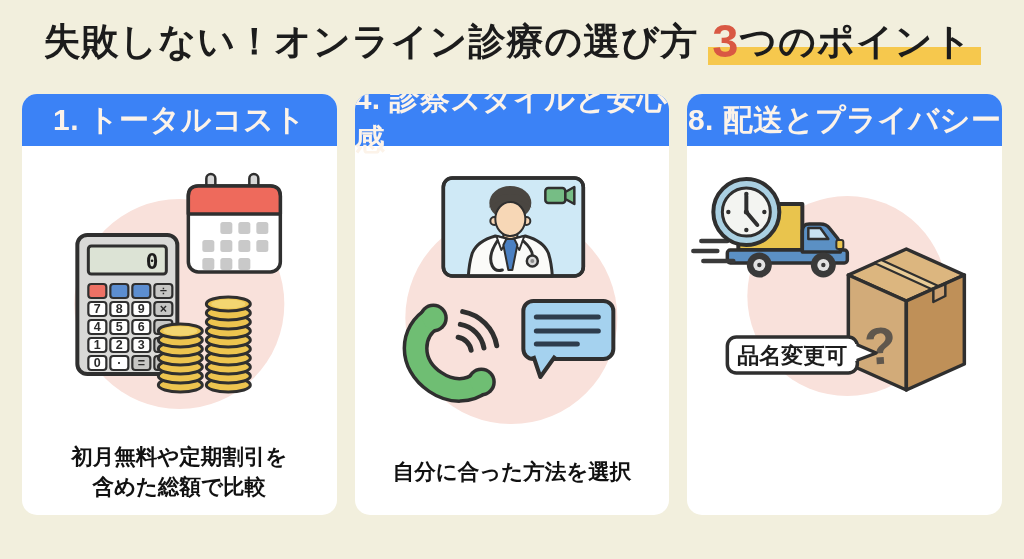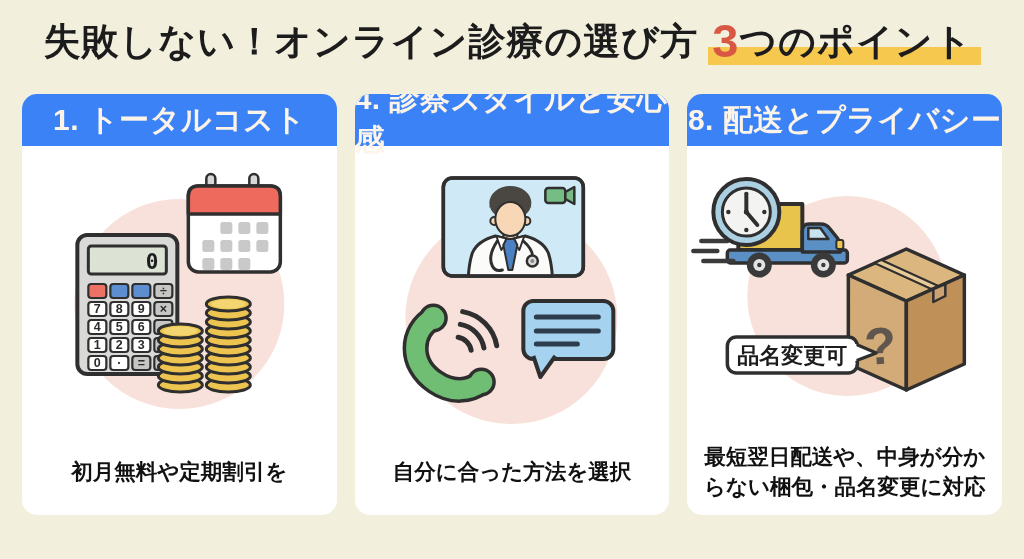--- a/index.html
+++ b/index.html
@@ -176,20 +176,21 @@
               <ellipse cx="158" cy="203" rx="22" ry="7"></ellipse>
                 <ellipse cx="158" cy="194" rx="22" ry="7"></ellipse>
               <ellipse cx="158" cy="185" rx="22" ry="7"></ellipse>
             </g>
             <ellipse cx="158" cy="185" rx="17" ry="4.5" fill="#f3d671"></ellipse>
           </g>
         </svg>
       </div>
       <div class="card-caption">
         <span>初月無料や定期割引を</span>
+        <span>含めた総額で比較</span>
       </div>
     </div>
 
     <div class="card">
       <div class="card-header">4. 診察スタイルと安心感</div>
       <div class="card-art">
         <svg viewBox="0 0 314 288">
           <circle cx="156" cy="172" r="106" fill="#f9e1db"></circle>
           <g stroke-linejoin="round">
             <rect x="88" y="32" width="140" height="98" rx="9" fill="#cfe9f6" stroke="#2f2f2f" stroke-width="3.5"></rect>
@@ -295,20 +296,16 @@
             <text x="193" y="218" text-anchor="middle" font-size="52" fill="#5f574d" transform="rotate(-4 193 200)">?</text>
           </g>
           <g>
             <rect x="40" y="191" width="130" height="36" rx="9" fill="#ffffff" stroke="#2f2f2f" stroke-width="3.5"></rect>
             <path d="M168,198 L189,207 L168,215" fill="#ffffff" stroke="#2f2f2f" stroke-width="3" stroke-linejoin="round"></path>
             <rect x="164" y="198" width="5" height="17" fill="#ffffff"></rect>
             <text x="105" y="217" text-anchor="middle" font-size="22" fill="#1c1c1c">品名変更可</text>
           </g>
         </svg>
       </div>
-      <div class="card-caption">
-        <span>最短翌日配送や、中身が分か</span>
-        <span>らない梱包・品名変更に対応</span>
-      </div>
     </div>
 
   </div>
 </div>
 
 </body></html>

